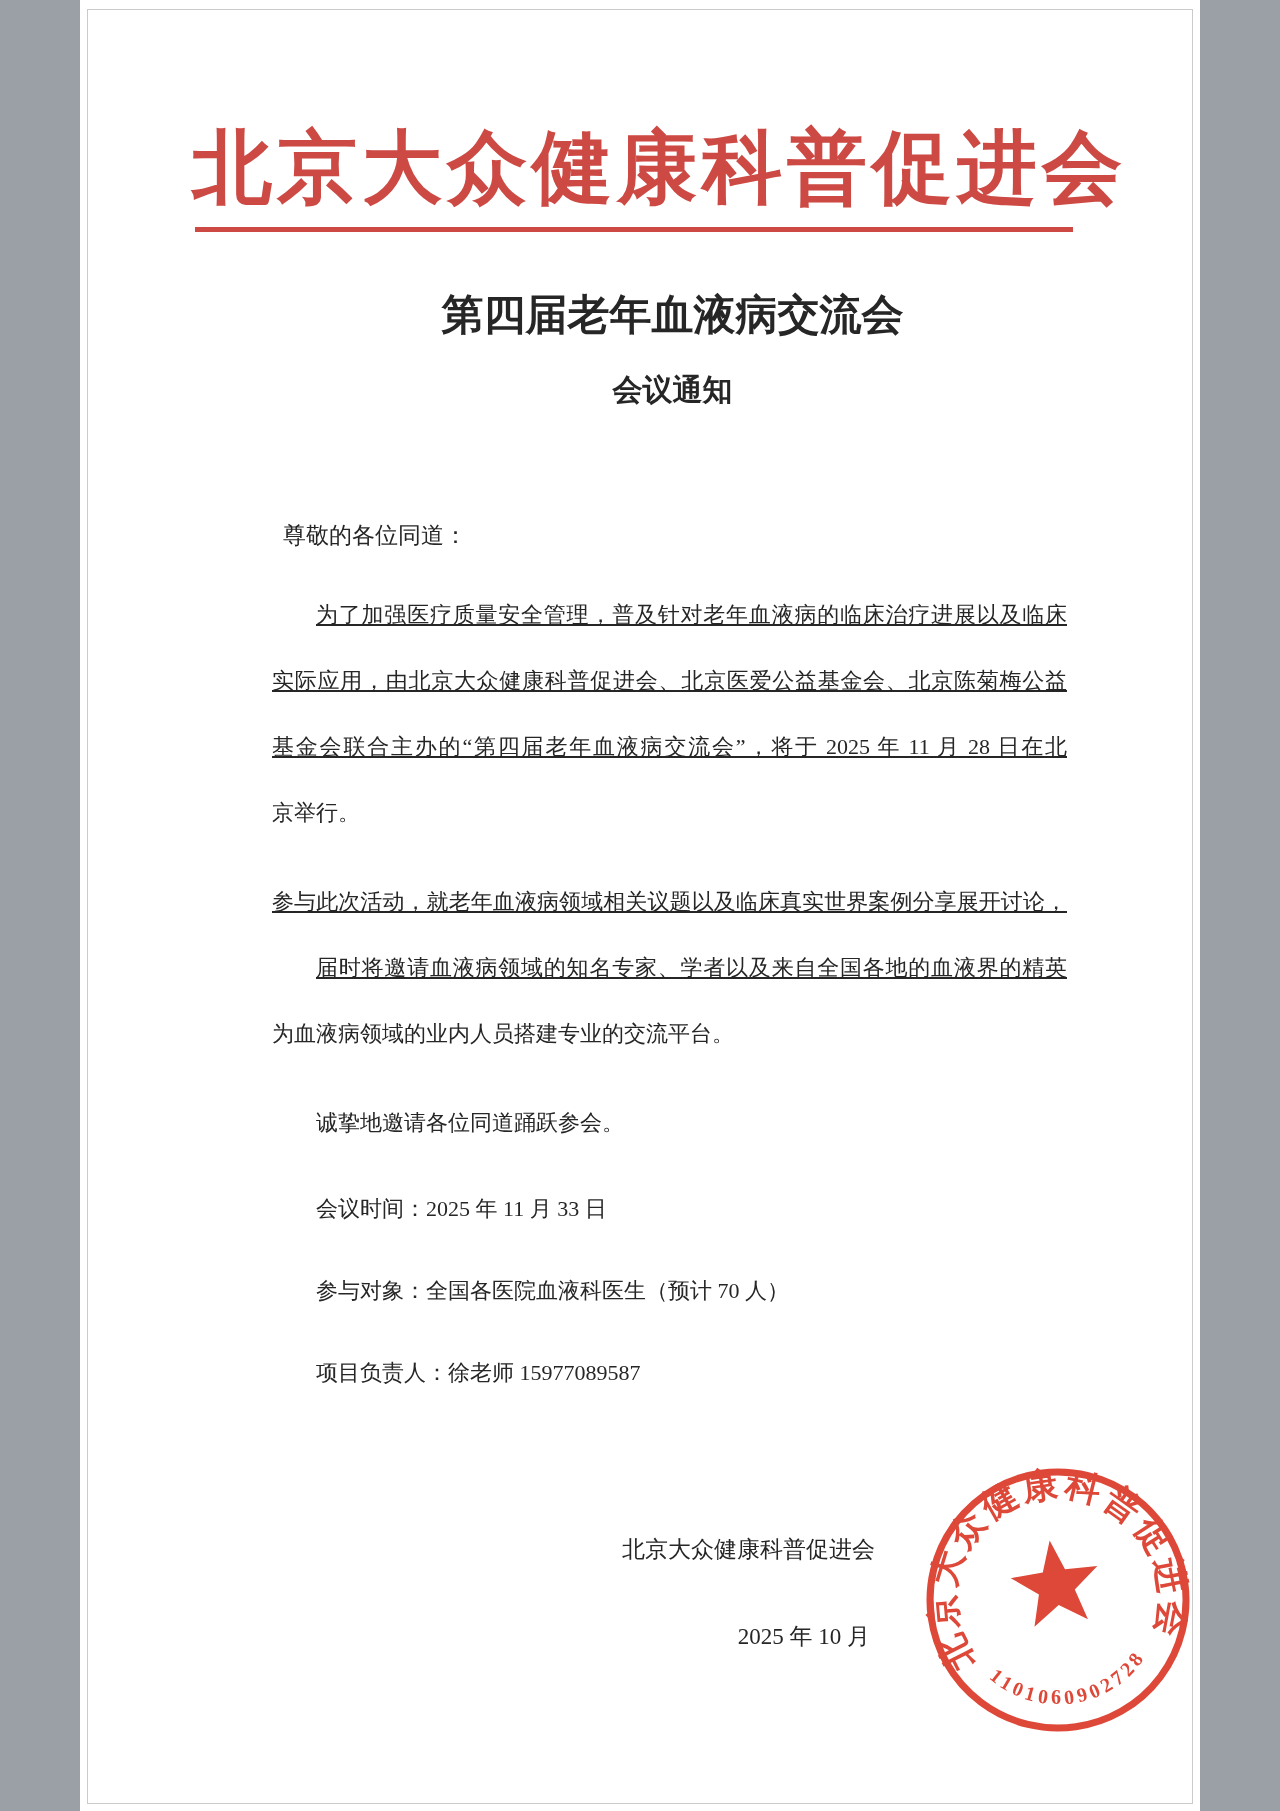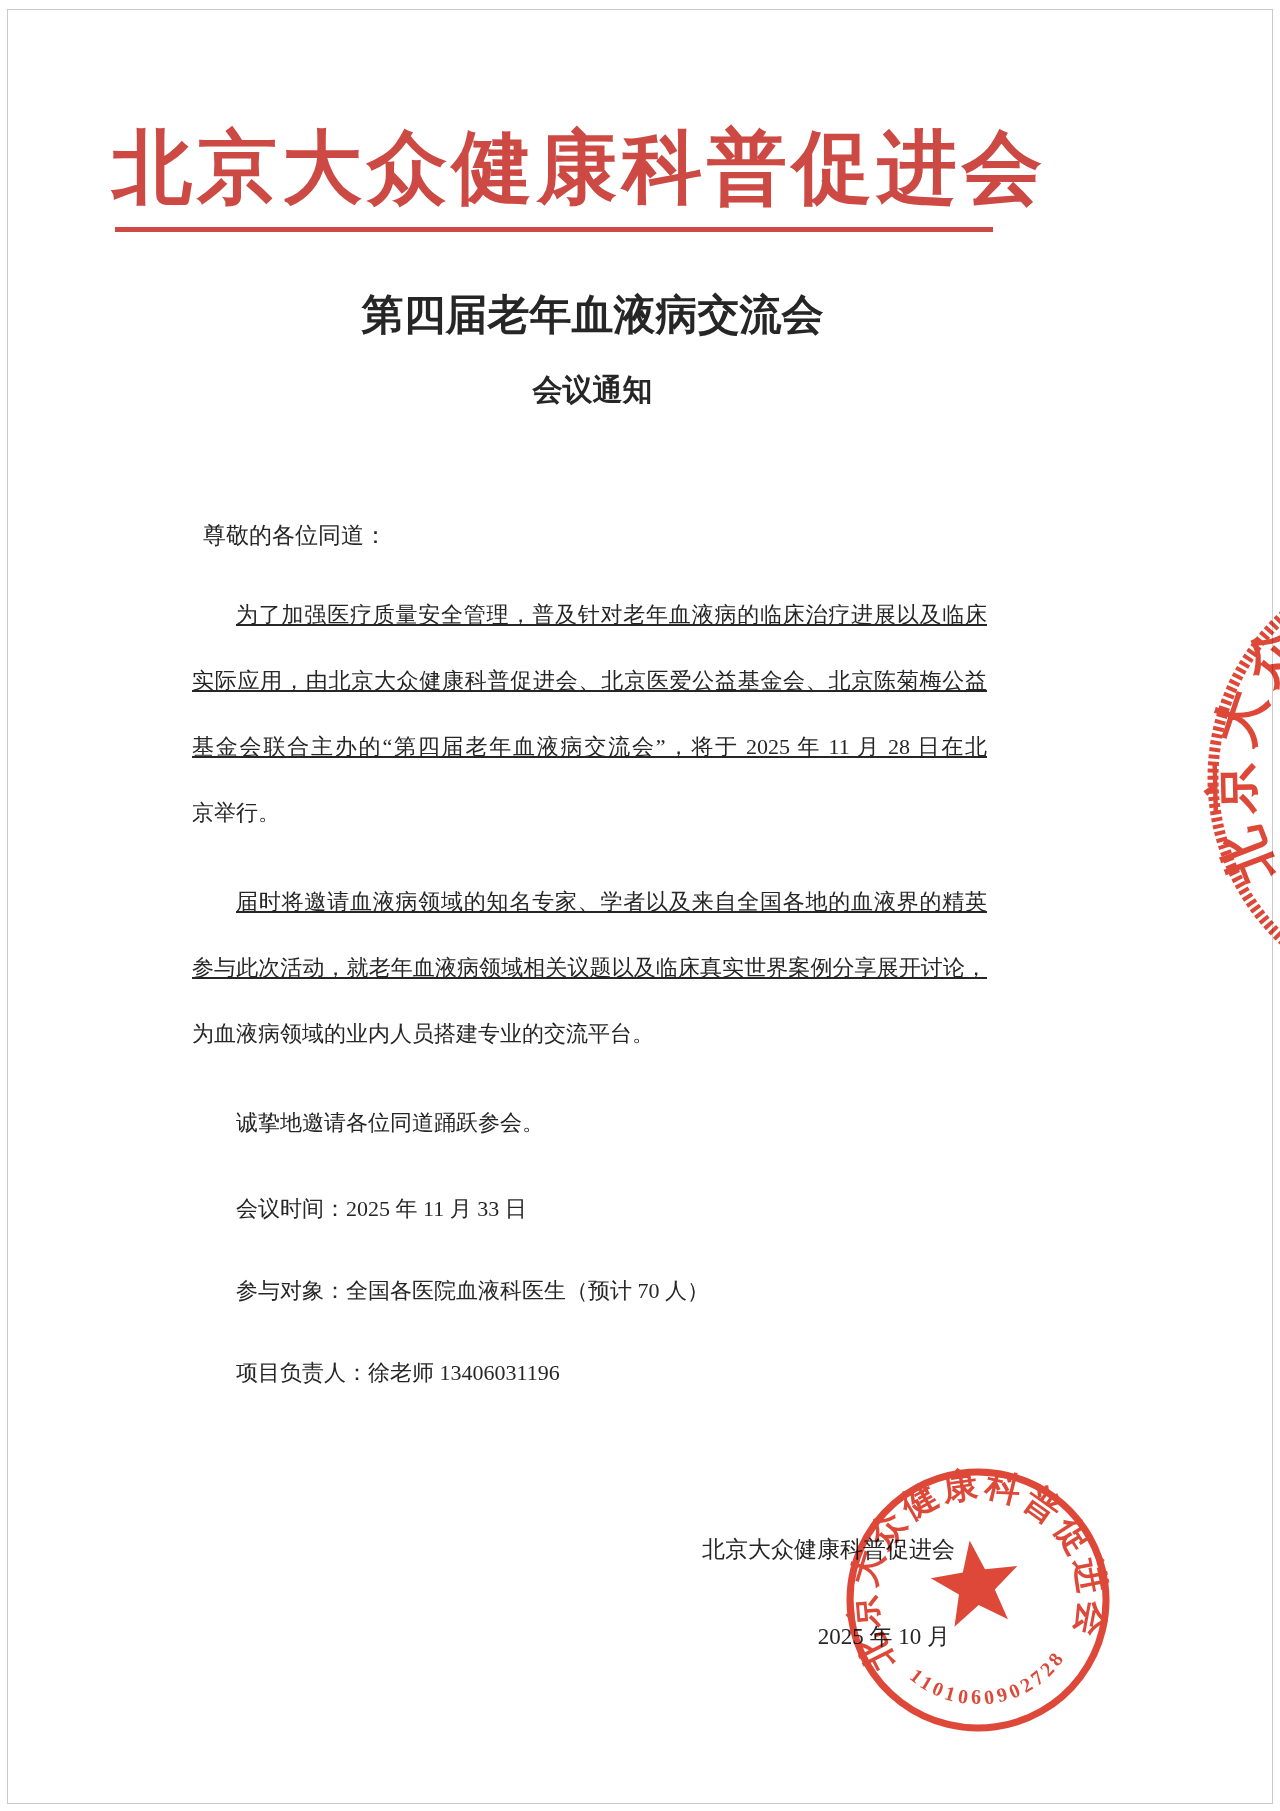--- a/index.html
+++ b/index.html
@@ -1,17 +1,17 @@
 <!DOCTYPE html>
 <html style="--letterhead-red: #cd4a44; --stamp-red: #db3a28; --text-color: #262626;"><head>
 <meta charset="utf-8">
 <style>
   html,body { margin:0; padding:0; background:#9aa0a6; }
   .page {
-    position:relative; width:1280px; height:1811px; margin:0 auto;
+    position:relative; width:1120px; height:1811px; margin:0 auto;
     background:#ffffff; overflow:hidden;
     font-family:"Liberation Serif","DejaVu Serif",serif;
     color:var(--text-color,#262626);
   }
   .scan-frame {
     position:absolute; inset:9px 7px 7px 7px;
     border:1.5px solid #c2c2c2; pointer-events:none; opacity:.85;
   }
   .letterhead {
     position:absolute; top:116px; left:112px; width:884px;
@@ -77,31 +77,31 @@
 
   <div class="body-block">
 
   <div class="para">
         <div class="line fill indent">为了加强医疗质量安全管理，普及针对老年血液病的临床治疗进展以及临床</div>
         <div class="line fill">实际应用，由北京大众健康科普促进会、北京医爱公益基金会、北京陈菊梅公益</div>
         <div class="line fill">基金会联合主办的“第四届老年血液病交流会”，将于 2025 年 11 月 28 日在北</div>
         <div class="line">京举行。</div>
       </div>
       <div class="para">
+        <div class="line fill">参与此次活动，就老年血液病领域相关议题以及临床真实世界案例分享展开讨论，</div>
         <div class="line fill indent">届时将邀请血液病领域的知名专家、学者以及来自全国各地的血液界的精英</div>
-        <div class="line fill">参与此次活动，就老年血液病领域相关议题以及临床真实世界案例分享展开讨论，</div>
         <div class="line">为血液病领域的业内人员搭建专业的交流平台。</div>
       </div>
       <div class="para">
         <div class="line indent">诚挚地邀请各位同道踊跃参会。</div>
       </div>
       <div class="details">
         <div class="line detail-line indent">会议时间：2025 年 11 月 33 日</div>
         <div class="line detail-line indent">参与对象：全国各医院血液科医生（预计 70 人）</div>
-        <div class="line detail-line indent">项目负责人：徐老师  13406031196</div>
+        <div class="line detail-line indent">项目负责人：徐老师  15977089587</div>
       </div>
     </div>
 
   <div class="signature">北京大众健康科普促进会</div>
   <div class="sig-date">2025 年 10 月</div>
 
   <svg class="stamp stamp-bottom" width="300" height="320" viewBox="-150 -160 300 320">
     <g transform="rotate(-8)">
       <circle class="seal-ring" r="128" stroke-width="7"></circle>
       <path id="sealArcTop" d="M -84 59 A 103 103 0 1 1 84 59" fill="none"></path>

